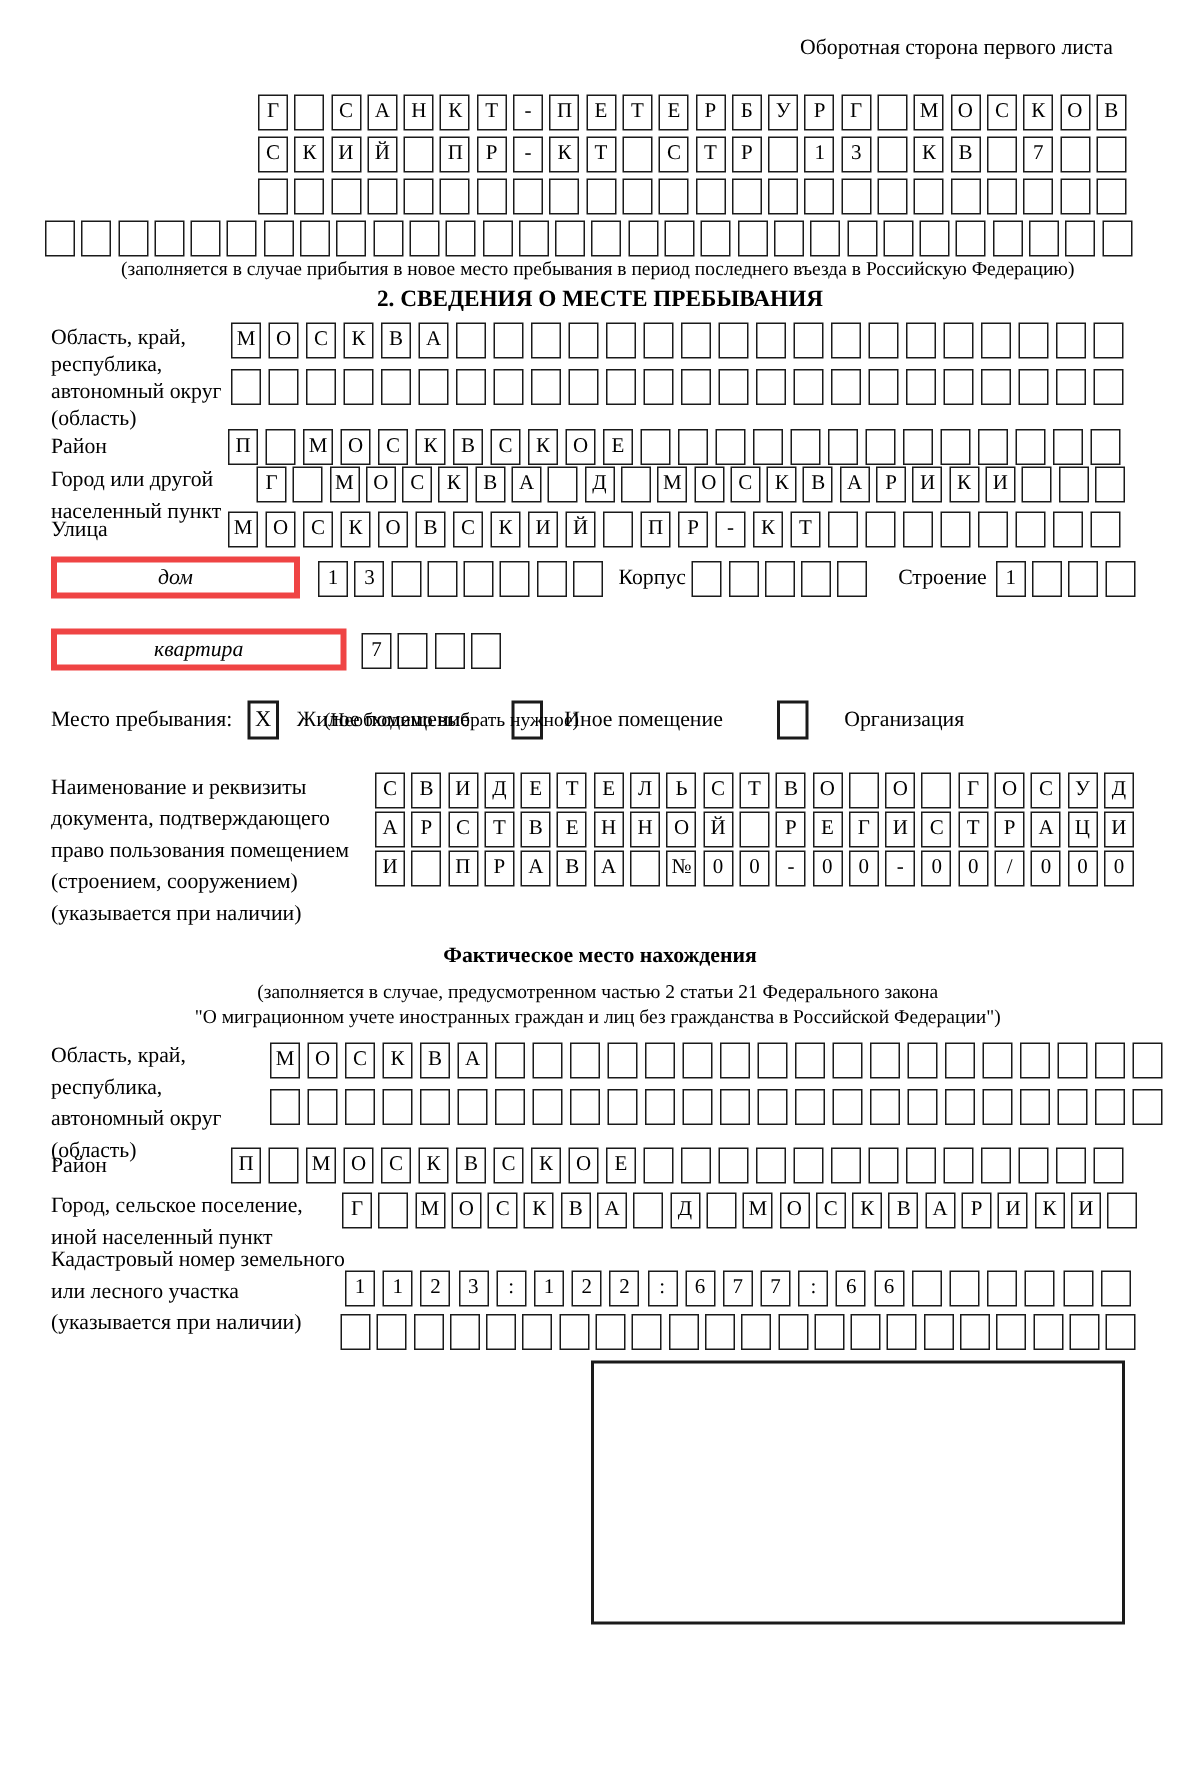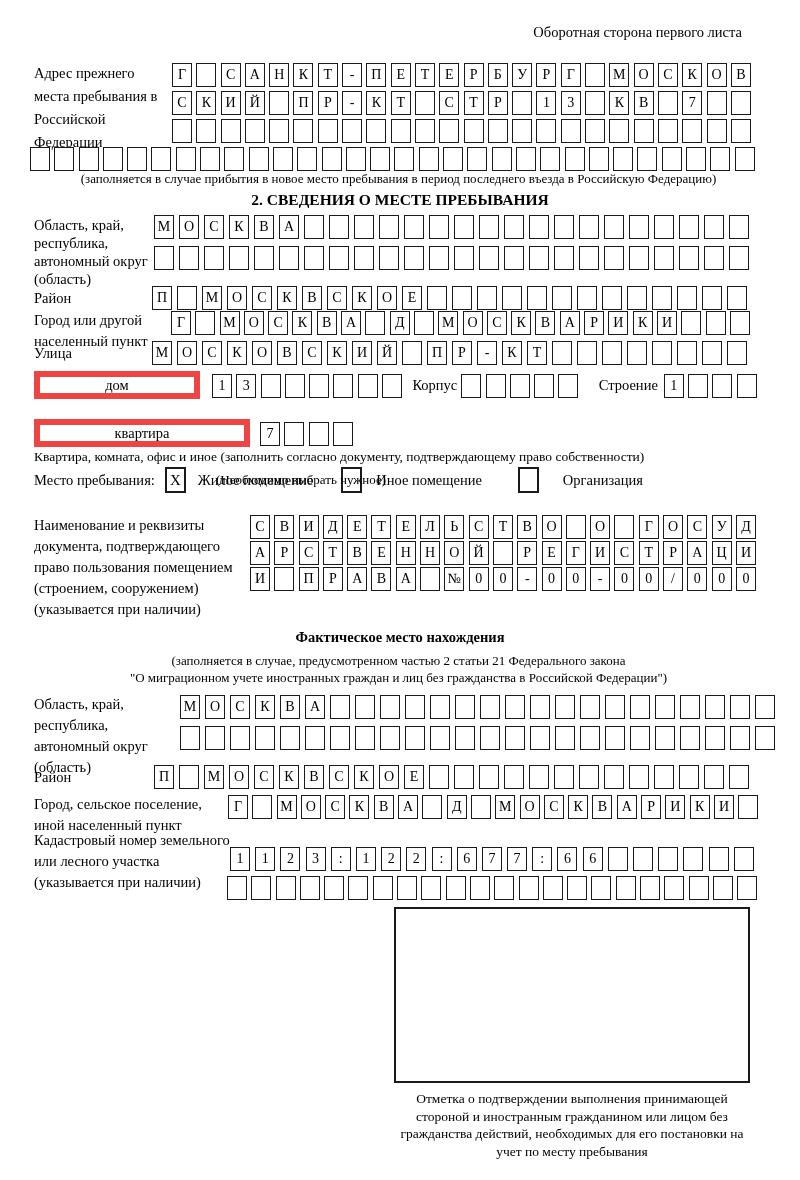--- a/index.html
+++ b/index.html
@@ -24,22 +24,22 @@
   .boxrow { white-space:nowrap; height:24px; }
   .cell {
     display:inline-block; width:20px; height:24px; margin-right:4.3px;
     border:1.5px solid #1a1a1a; text-align:center;
     font-size:14px; line-height:21px; vertical-align:top; background:#fff;
   }
   .boxrow.p25 .cell { margin-right:5px; }
   .boxrow.kad .cell { margin-right:5.2px; }
 
   .wide-box {
-    border:6px solid #ef4444; height:28px; display:flex;
-    align-items:center; justify-content:center; font-size:14.5px; background:#fff;
+    border:4px solid #ef4444; height:28px; display:flex;
+    align-items:center; justify-content:center; font-size:14.5px; background:#fff;font-style:italic;
   }
 
   .inline-row { display:flex; align-items:center; }
   .inline-lbl { font-size:14.5px; }
 
   .chk {
     display:inline-block; width:21px; height:26px; border:2px solid #1a1a1a;
     text-align:center; line-height:23px; font-size:15px; background:#fff;
   }
 
@@ -48,21 +48,20 @@
   }
   .caption { text-align:center; font-size:13.5px; line-height:17.5px; }
 </style>
 </head>
 <body>
 
 <div class="page">
 
   <div class="abs hdr" style="top:24px; right:58px;">Оборотная сторона первого листа</div>
 
-  <div class="abs lbl" style="left:34px; top:62px; width:138px; line-height:23px;">Адрес прежнего места пребывания в Российской Федерации</div>
   <div class="abs boxrow" style="left:172px; top:63px;"><span class="cell">Г</span><span class="cell"></span><span class="cell">С</span><span class="cell">А</span><span class="cell">Н</span><span class="cell">К</span><span class="cell">Т</span><span class="cell">-</span><span class="cell">П</span><span class="cell">Е</span><span class="cell">Т</span><span class="cell">Е</span><span class="cell">Р</span><span class="cell">Б</span><span class="cell">У</span><span class="cell">Р</span><span class="cell">Г</span><span class="cell"></span><span class="cell">М</span><span class="cell">О</span><span class="cell">С</span><span class="cell">К</span><span class="cell">О</span><span class="cell">В</span></div>
   <div class="abs boxrow" style="left:172px; top:91px;"><span class="cell">С</span><span class="cell">К</span><span class="cell">И</span><span class="cell">Й</span><span class="cell"></span><span class="cell">П</span><span class="cell">Р</span><span class="cell">-</span><span class="cell">К</span><span class="cell">Т</span><span class="cell"></span><span class="cell">С</span><span class="cell">Т</span><span class="cell">Р</span><span class="cell"></span><span class="cell">1</span><span class="cell">3</span><span class="cell"></span><span class="cell">К</span><span class="cell">В</span><span class="cell"></span><span class="cell">7</span><span class="cell"></span><span class="cell"></span></div>
   <div class="abs boxrow" style="left:172px; top:119px;"><span class="cell"></span><span class="cell"></span><span class="cell"></span><span class="cell"></span><span class="cell"></span><span class="cell"></span><span class="cell"></span><span class="cell"></span><span class="cell"></span><span class="cell"></span><span class="cell"></span><span class="cell"></span><span class="cell"></span><span class="cell"></span><span class="cell"></span><span class="cell"></span><span class="cell"></span><span class="cell"></span><span class="cell"></span><span class="cell"></span><span class="cell"></span><span class="cell"></span><span class="cell"></span><span class="cell"></span></div>
   <div class="abs boxrow" style="left:30px; top:147px;"><span class="cell"></span><span class="cell"></span><span class="cell"></span><span class="cell"></span><span class="cell"></span><span class="cell"></span><span class="cell"></span><span class="cell"></span><span class="cell"></span><span class="cell"></span><span class="cell"></span><span class="cell"></span><span class="cell"></span><span class="cell"></span><span class="cell"></span><span class="cell"></span><span class="cell"></span><span class="cell"></span><span class="cell"></span><span class="cell"></span><span class="cell"></span><span class="cell"></span><span class="cell"></span><span class="cell"></span><span class="cell"></span><span class="cell"></span><span class="cell"></span><span class="cell"></span><span class="cell"></span><span class="cell"></span></div>
   <div class="abs note center" style="top:171px;">(заполняется в случае прибытия в новое место пребывания в период последнего въезда в Российскую Федерацию)</div>
 
   <div class="abs sec-title" style="top:191px;">2. СВЕДЕНИЯ О МЕСТЕ ПРЕБЫВАНИЯ</div>
 
   <div class="abs lbl tight" style="left:34px; top:216px; width:118px;">Область, край, республика, автономный округ (область)</div>
   <div class="abs boxrow p25" style="left:154px; top:215px;"><span class="cell">М</span><span class="cell">О</span><span class="cell">С</span><span class="cell">К</span><span class="cell">В</span><span class="cell">А</span><span class="cell"></span><span class="cell"></span><span class="cell"></span><span class="cell"></span><span class="cell"></span><span class="cell"></span><span class="cell"></span><span class="cell"></span><span class="cell"></span><span class="cell"></span><span class="cell"></span><span class="cell"></span><span class="cell"></span><span class="cell"></span><span class="cell"></span><span class="cell"></span><span class="cell"></span><span class="cell"></span></div>
@@ -80,24 +79,23 @@
   <div class="abs inline-row" style="left:34px; top:371px;">
     <div class="wide-box" style="width:166px;">дом</div>
     <div class="boxrow" style="margin-left:12px; margin-top:2px;"><span class="cell">1</span><span class="cell">3</span><span class="cell"></span><span class="cell"></span><span class="cell"></span><span class="cell"></span><span class="cell"></span><span class="cell"></span></div>
     <div class="inline-lbl" style="margin-left:6px;">Корпус</div>
     <div class="boxrow" style="margin-left:4px; margin-top:2px;"><span class="cell"></span><span class="cell"></span><span class="cell"></span><span class="cell"></span><span class="cell"></span></div>
     <div class="inline-lbl" style="margin-left:16px;">Строение</div>
     <div class="boxrow" style="margin-left:6px; margin-top:2px;"><span class="cell">1</span><span class="cell"></span><span class="cell"></span><span class="cell"></span></div>
   </div>
 
   <div class="abs inline-row" style="left:34px; top:419px;">
-    <div class="wide-box" style="width:216px;">квартира</div>
+    <div class="wide-box" style="width:197px;">квартира</div>
     <div class="boxrow" style="margin-left:10px; margin-top:2px;"><span class="cell">7</span><span class="cell"></span><span class="cell"></span><span class="cell"></span></div>
   </div>
-  <div class="abs note" style="left:34px; top:449px; font-size:13.5px;">Квартира, комната, офис и иное (заполнить согласно документу, подтверждающему право собственности)</div>
 
   <div class="abs inline-row" style="left:34px; top:467px;">
     <div class="inline-lbl">Место пребывания:</div>
     <span class="chk" style="margin-left:10px;">X</span>
     <div class="inline-lbl" style="margin-left:12px;">Жилое помещение</div>
     <span class="chk" style="margin-left:28px;"></span>
     <div class="inline-lbl" style="margin-left:14px;">Иное помещение</div>
     <span class="chk" style="margin-left:36px;"></span>
     <div class="inline-lbl" style="margin-left:24px;">Организация</div>
   </div>
@@ -120,15 +118,14 @@
   <div class="abs boxrow p25" style="left:154px; top:765px;"><span class="cell">П</span><span class="cell"></span><span class="cell">М</span><span class="cell">О</span><span class="cell">С</span><span class="cell">К</span><span class="cell">В</span><span class="cell">С</span><span class="cell">К</span><span class="cell">О</span><span class="cell">Е</span><span class="cell"></span><span class="cell"></span><span class="cell"></span><span class="cell"></span><span class="cell"></span><span class="cell"></span><span class="cell"></span><span class="cell"></span><span class="cell"></span><span class="cell"></span><span class="cell"></span><span class="cell"></span><span class="cell"></span></div>
 
   <div class="abs lbl mid" style="left:34px; top:794px; width:198px;">Город, сельское поселение, иной населенный пункт</div>
   <div class="abs boxrow" style="left:228px; top:795px;"><span class="cell">Г</span><span class="cell"></span><span class="cell">М</span><span class="cell">О</span><span class="cell">С</span><span class="cell">К</span><span class="cell">В</span><span class="cell">А</span><span class="cell"></span><span class="cell">Д</span><span class="cell"></span><span class="cell">М</span><span class="cell">О</span><span class="cell">С</span><span class="cell">К</span><span class="cell">В</span><span class="cell">А</span><span class="cell">Р</span><span class="cell">И</span><span class="cell">К</span><span class="cell">И</span><span class="cell"></span></div>
 
   <div class="abs lbl mid" style="left:34px; top:830px; width:196px;">Кадастровый номер земельного или лесного участка (указывается при наличии)</div>
   <div class="abs boxrow kad" style="left:230px; top:847px;"><span class="cell">1</span><span class="cell">1</span><span class="cell">2</span><span class="cell">3</span><span class="cell">:</span><span class="cell">1</span><span class="cell">2</span><span class="cell">2</span><span class="cell">:</span><span class="cell">6</span><span class="cell">7</span><span class="cell">7</span><span class="cell">:</span><span class="cell">6</span><span class="cell">6</span><span class="cell"></span><span class="cell"></span><span class="cell"></span><span class="cell"></span><span class="cell"></span><span class="cell"></span></div>
   <div class="abs boxrow" style="left:227px; top:876px;"><span class="cell"></span><span class="cell"></span><span class="cell"></span><span class="cell"></span><span class="cell"></span><span class="cell"></span><span class="cell"></span><span class="cell"></span><span class="cell"></span><span class="cell"></span><span class="cell"></span><span class="cell"></span><span class="cell"></span><span class="cell"></span><span class="cell"></span><span class="cell"></span><span class="cell"></span><span class="cell"></span><span class="cell"></span><span class="cell"></span><span class="cell"></span><span class="cell"></span></div>
 
   <div class="abs stamp" style="left:394px; top:907px; width:356px; height:176px;"></div>
-  <div class="abs caption" style="left:388px; top:1090px; width:368px;">Отметка о подтверждении выполнения принимающей стороной и иностранным гражданином или лицом без гражданства действий, необходимых для его постановки на учет по месту пребывания</div>
 
 </div>
 
 </body></html>

